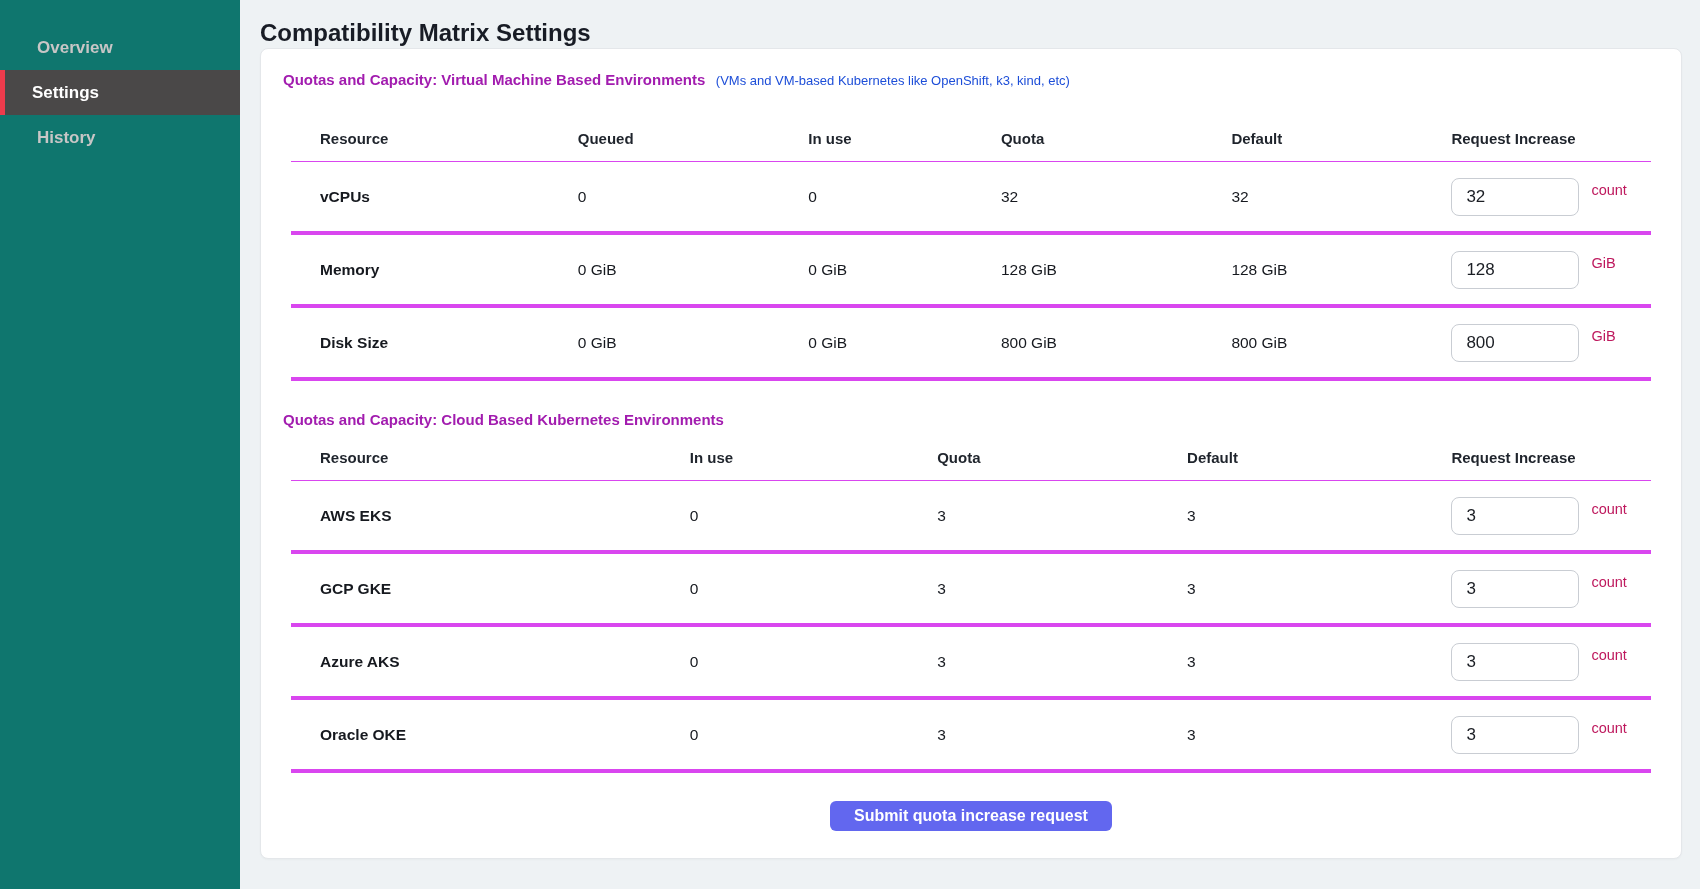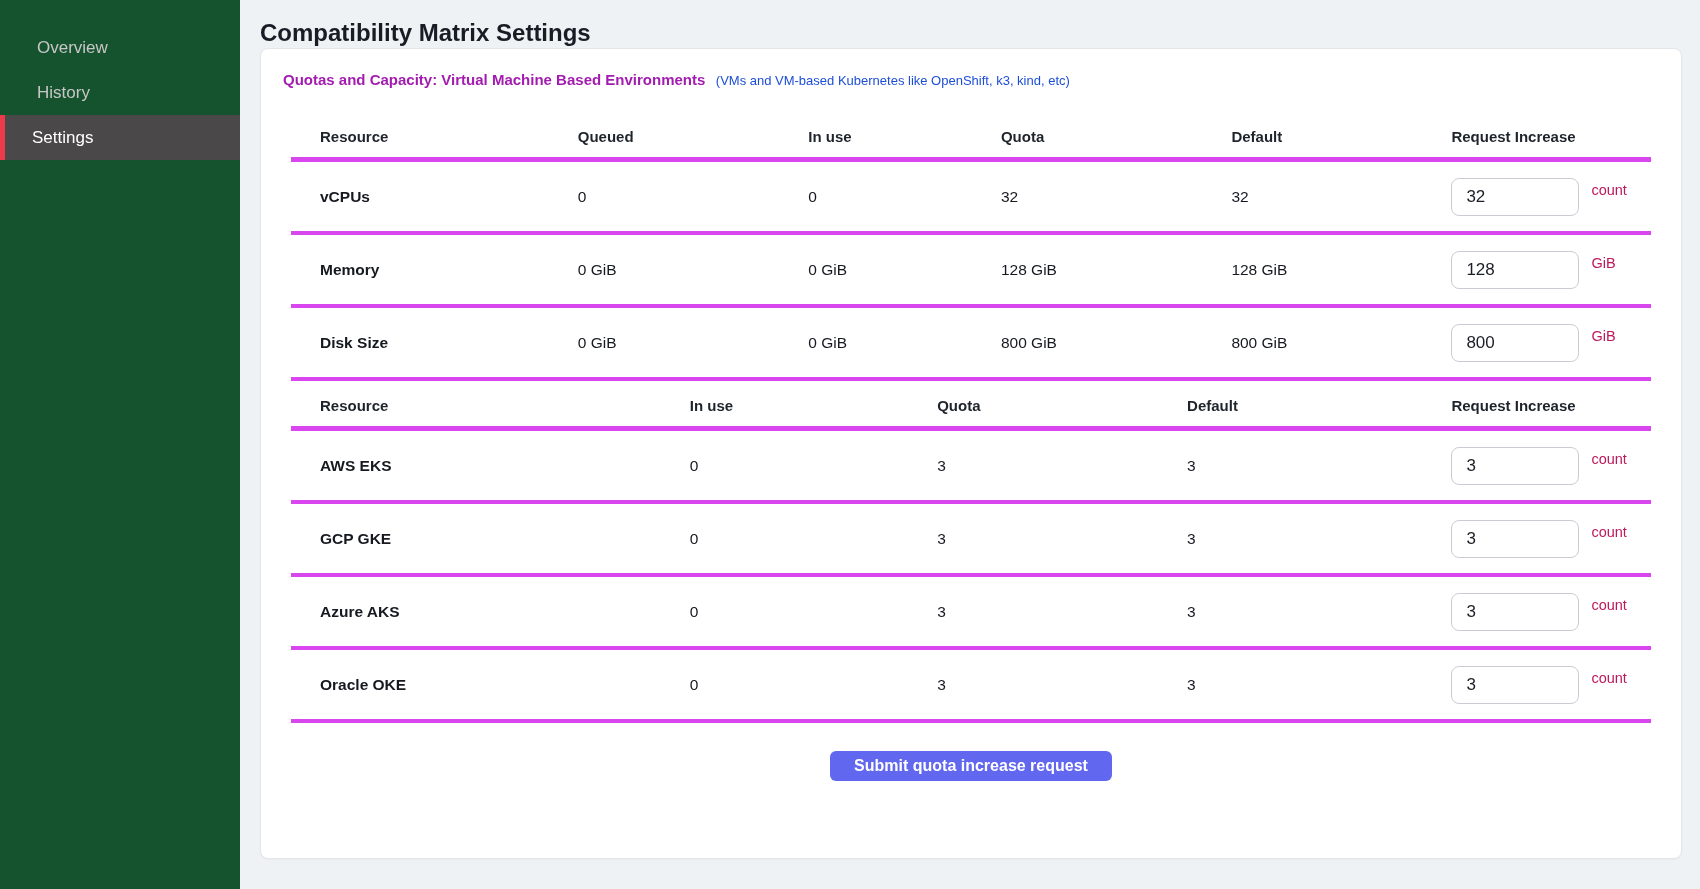--- a/index.html
+++ b/index.html
@@ -46,21 +46,21 @@
   .section-title { font-size: 15px; font-weight: 700; color: #a21caf; }
   .section-note { font-size: 13px; font-weight: 400; color: #1d4ed8; margin-left: 6px; }
 
   .table { margin: 0 8px; }
   .thead, .trow {
     display: grid; align-items: center;
     padding: 0 29px;
   }
   .vm-grid    { grid-template-columns: 19.8% 17.7% 14.8% 17.7% 16.9% 1fr; }
   .cloud-grid { grid-template-columns: 28.4% 19.0% 19.2% 20.3% 1fr; }
-  .thead { height: 46px; margin-top: 24px; border-bottom: 5px solid #d946ef; }
+  .thead { height: 46px; margin-top: 24px; border-bottom: 1px solid #d946ef; }
   .thead .th { font-size: 15px; font-weight: 700; color: #1f242c; }
   .trow { height: 73px; border-bottom: 4px solid #d946ef; }
   .trow .td { font-size: 15.5px; color: #16191f; }
   .td.resource { font-weight: 700; }
   .req-cell { display: flex; align-items: center; overflow: visible; }
   .req-input {
     width: 128px; height: 38px; border: 1px solid #c9cdd3; border-radius: 8px;
     font-family: "Liberation Sans", sans-serif;
     font-size: 17px; color: #1b1e24; padding: 0 0 0 14px; background: #fff;
     outline: none;
@@ -79,29 +79,29 @@
     height: 30px; padding: 0 24px; font-size: 16px; font-weight: 700;
     font-family: "Liberation Sans", sans-serif; cursor: pointer;
     display: flex; align-items: center;
   }
 </style>
 </head>
 <body style="background: rgb(238, 242, 244);">
 
 <div class="app">
 
-  <nav class="sidebar" style="background: #14532d;">
+  <nav class="sidebar" style="background: #0f766e; font-weight: bold;">
     <div class="side-item">
       <span>Overview</span>
     </div>
+    <div class="side-item active" style="background: rgb(74, 72, 72); border-left-color: rgb(238, 59, 76);">
+      <span>Settings</span>
+    </div>
     <div class="side-item">
       <span>History</span>
-    </div>
-    <div class="side-item active" style="background: rgb(74, 72, 72); border-left-color: rgb(238, 59, 76);">
-      <span>Settings</span>
     </div>
   </nav>
 
   <main class="main">
     <h1 class="page-title">Compatibility Matrix Settings</h1>
 
     <section class="card">
 
       <div class="section-heading">
         <span class="section-title">Quotas and Capacity: Virtual Machine Based Environments</span>
@@ -149,20 +149,23 @@
     <div class="td">800 GiB</div>
     <div class="td">800 GiB</div>
     <div class="td req-cell">
       <input class="req-input" type="text" value="800" style="">
       <span class="unit-label">GiB</span>
     </div>
   </div>
 </div>
       </div>
 
+      <div class="section-heading cloud-heading">
+        <span class="section-title">Quotas and Capacity: Cloud Based Kubernetes Environments</span>
+      </div>
 
       <div class="table cloud-table">
         <div class="thead cloud-grid">
           <div class="th">Resource</div>
           <div class="th">In use</div>
           <div class="th">Quota</div>
           <div class="th">Default</div>
           <div class="th">Request Increase</div>
         </div>
         <div id="cloud-rows">

